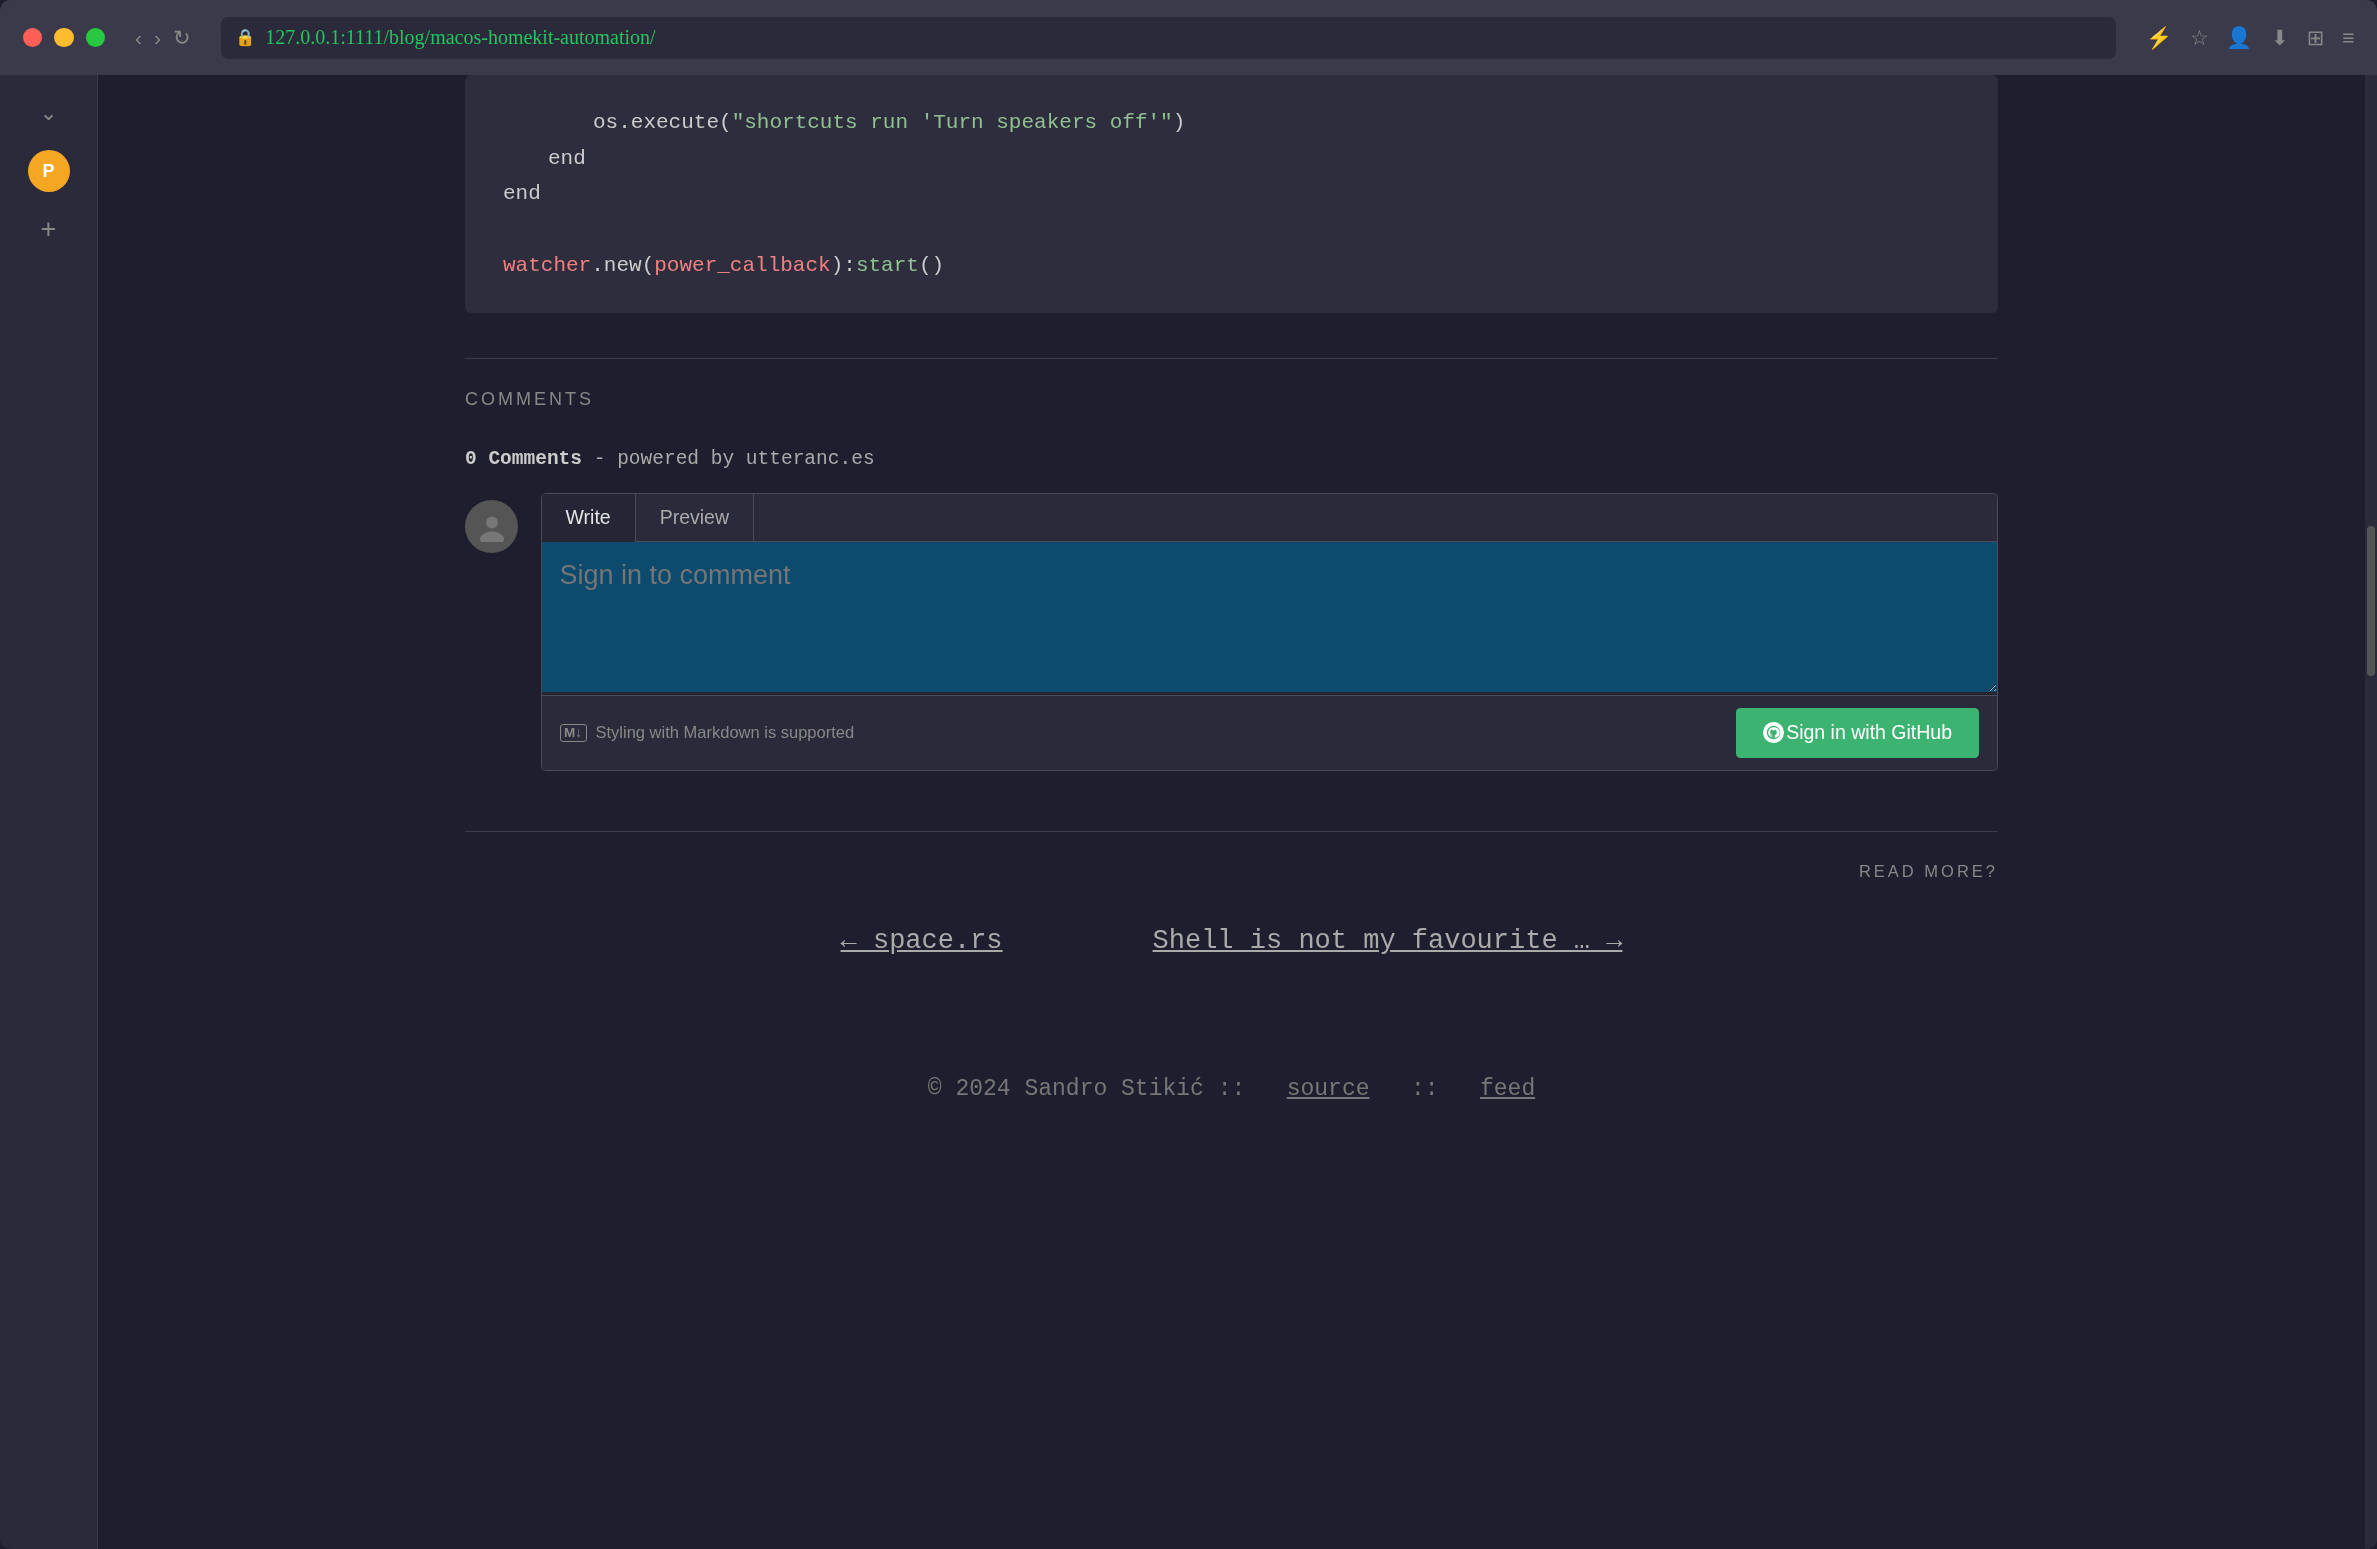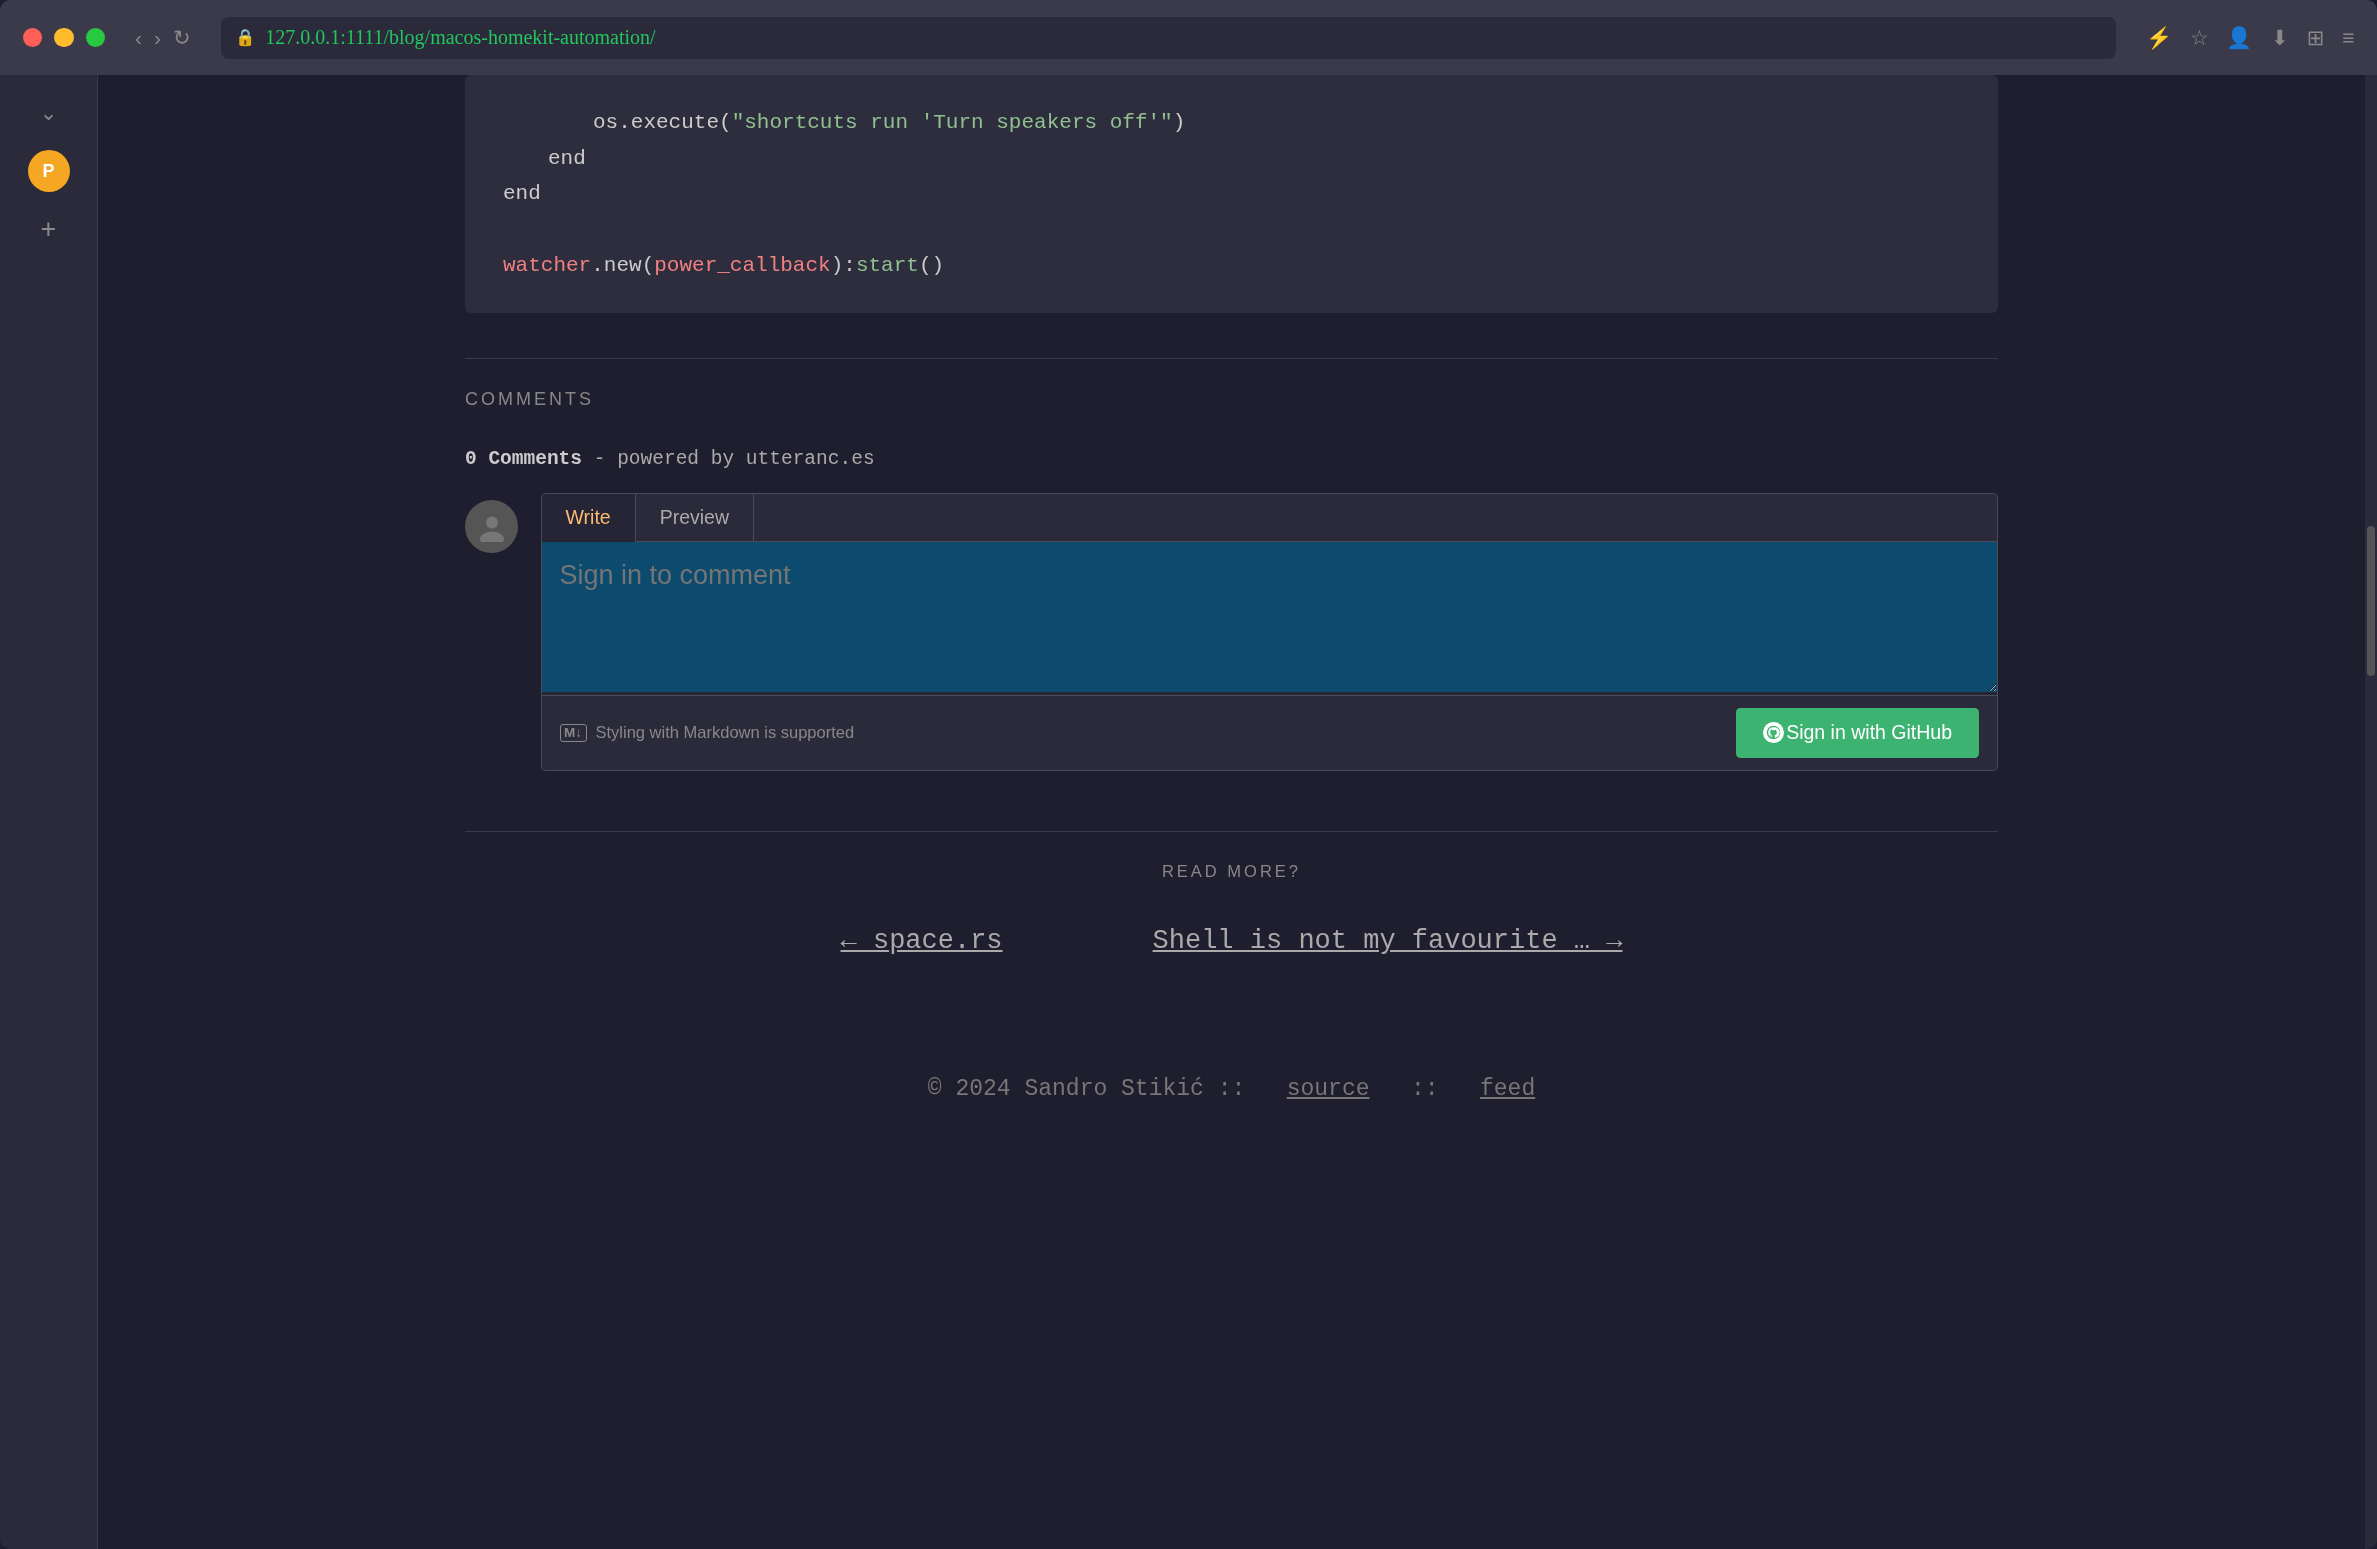--- a/index.html
+++ b/index.html
@@ -283,21 +283,21 @@
     .editor-tab {
       padding: 12px 24px;
       font-size: 19.5px;
       color: #aaa;
       cursor: pointer;
       border-right: 0.8px solid #4a4a5a;
     }
 
     .editor-tab.active {
       background: #252535;
-      color: #fdba74;
+      color: #e5e5e5;
       border-bottom: 1.5px solid #252535;
       margin-bottom: -0.8px;
     }
 
     .editor-textarea {
       width: 100%;
       height: 150px;
       background: #0c4a6e;
       border: none;
       color: #999;
@@ -365,21 +365,21 @@
     }
 
     
     .read-more-section {
       width: 100%;
       text-align: center;
       margin-bottom: 60px;
     }
 
     .read-more-header {
-      text-align: center;
+      text-align: right;
       font-family: -apple-system, sans-serif;
       font-size: 16.5px;
       letter-spacing: 3px;
       color: #888;
       margin-bottom: 45px;
       margin-top: 22.5px;
     }
 
     .read-more-links {
       display: flex;

